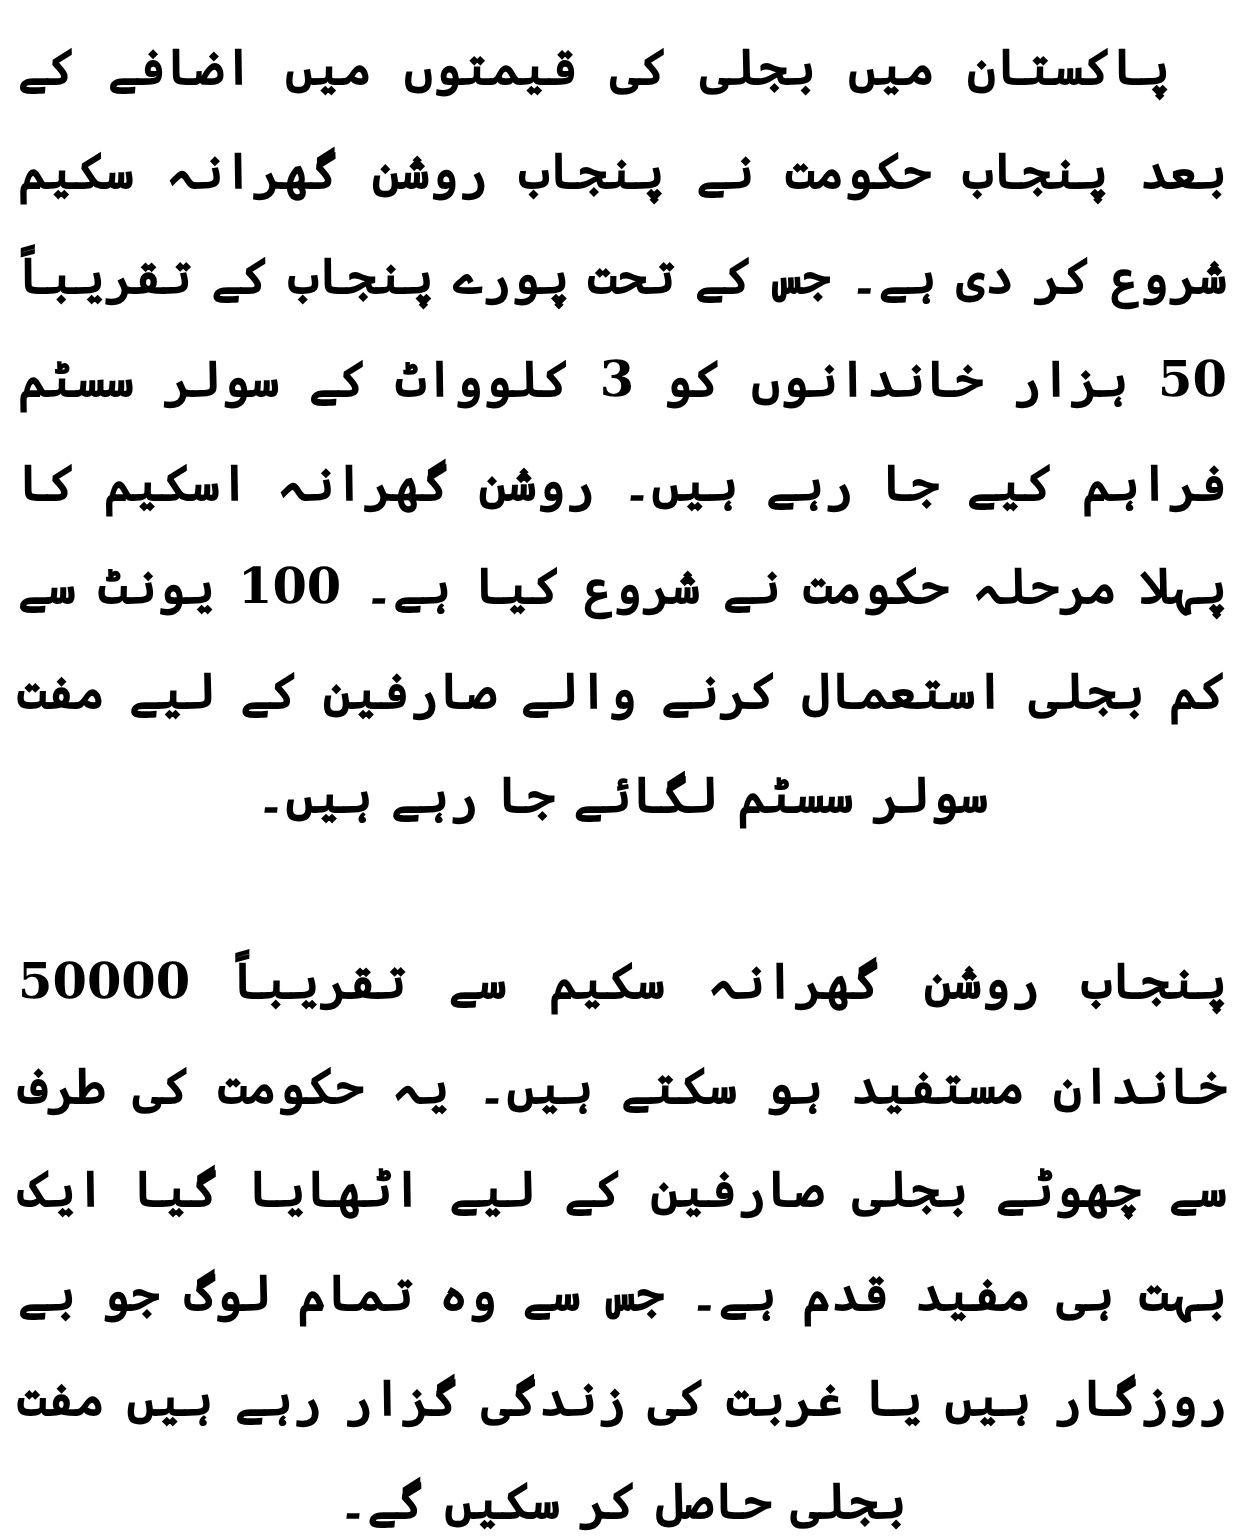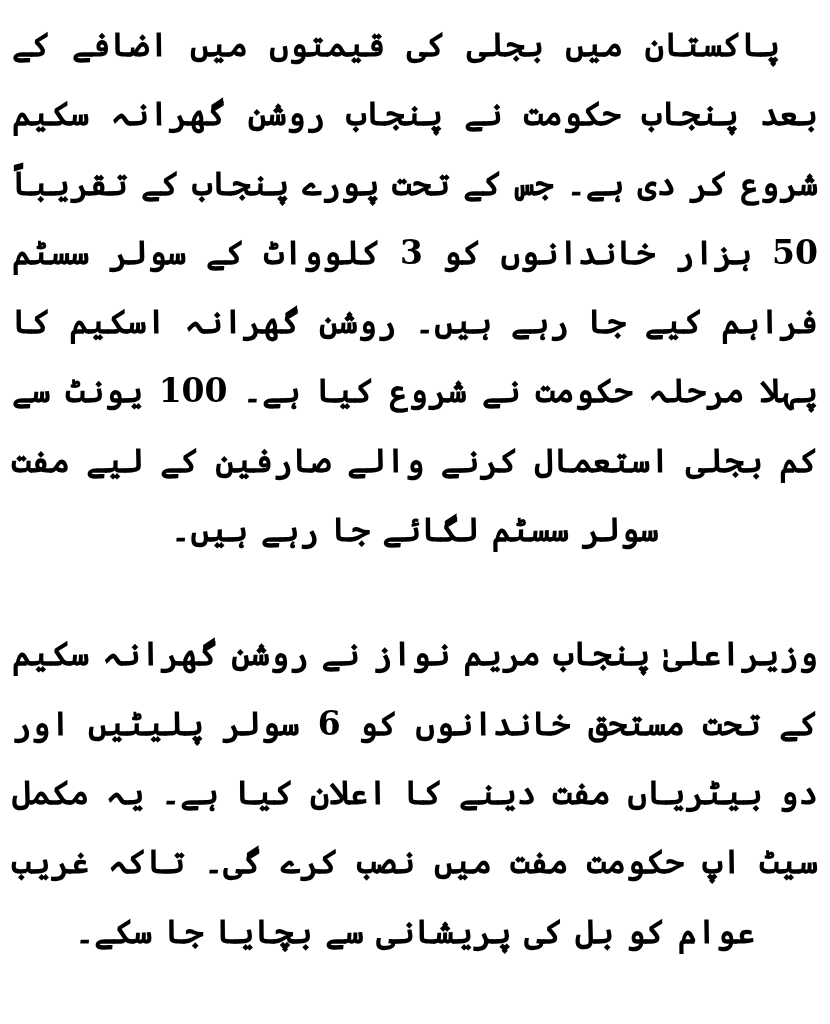--- a/index.html
+++ b/index.html
@@ -37,16 +37,15 @@
     .article p:last-child {
       margin-bottom: 0;
     }
   </style>
 </head>
 <body>
 
 <div class="page">
   <main class="article" dir="rtl">
     <p>پاکستان میں بجلی کی قیمتوں میں اضافے کے بعد پنجاب حکومت نے پنجاب روشن گھرانہ سکیم شروع کر دی ہے۔ جس کے تحت پورے پنجاب کے تقریباً 50 ہزار خاندانوں کو 3 کلوواٹ کے سولر سسٹم فراہم کیے جا رہے ہیں۔ روشن گھرانہ اسکیم کا پہلا مرحلہ حکومت نے شروع کیا ہے۔ 100 یونٹ سے کم بجلی استعمال کرنے والے صارفین کے لیے مفت سولر سسٹم لگائے جا رہے ہیں۔</p>
-    <p>وزیراعلیٰ پنجاب مریم نواز نے روشن گھرانہ سکیم کے تحت مستحق خاندانوں کو 6 سولر پلیٹیں اور دو بیٹریاں مفت دینے کا اعلان کیا ہے۔ یہ مکمل سیٹ اپ حکومت مفت میں نصب کرے گی۔ تاکہ غریب عوام کو بل کی پریشانی سے بچایا جا سکے۔</p>
     <p>پنجاب روشن گھرانہ سکیم سے تقریباً 50000 خاندان مستفید ہو سکتے ہیں۔ یہ حکومت کی طرف سے چھوٹے بجلی صارفین کے لیے اٹھایا گیا ایک بہت ہی مفید قدم ہے۔ جس سے وہ تمام لوگ جو بے روزگار ہیں یا غربت کی زندگی گزار رہے ہیں مفت بجلی حاصل کر سکیں گے۔</p>
   </main>
 </div>
 
 </body></html>

